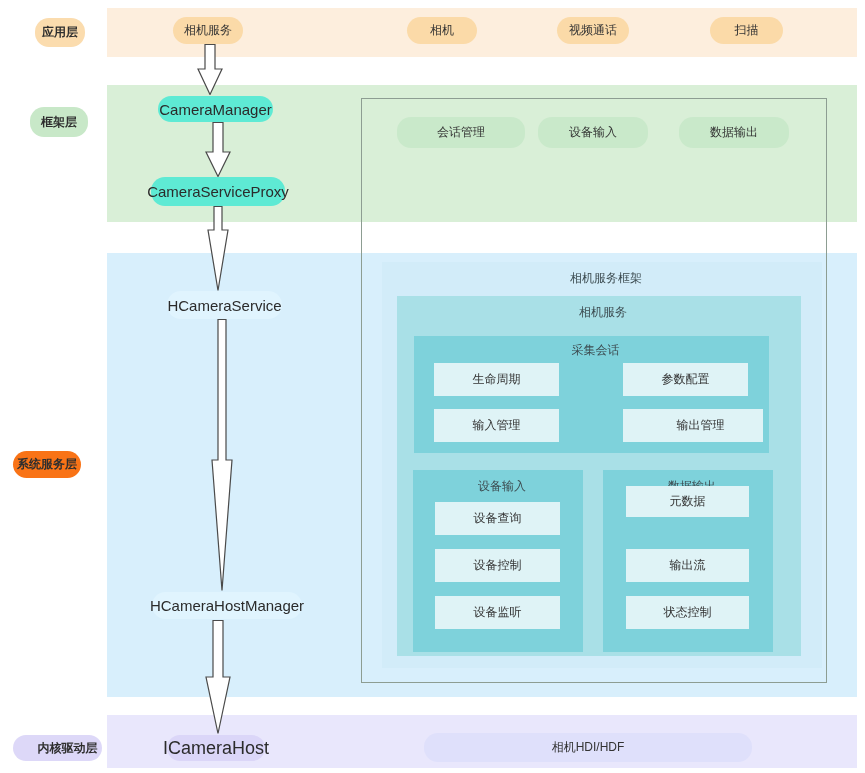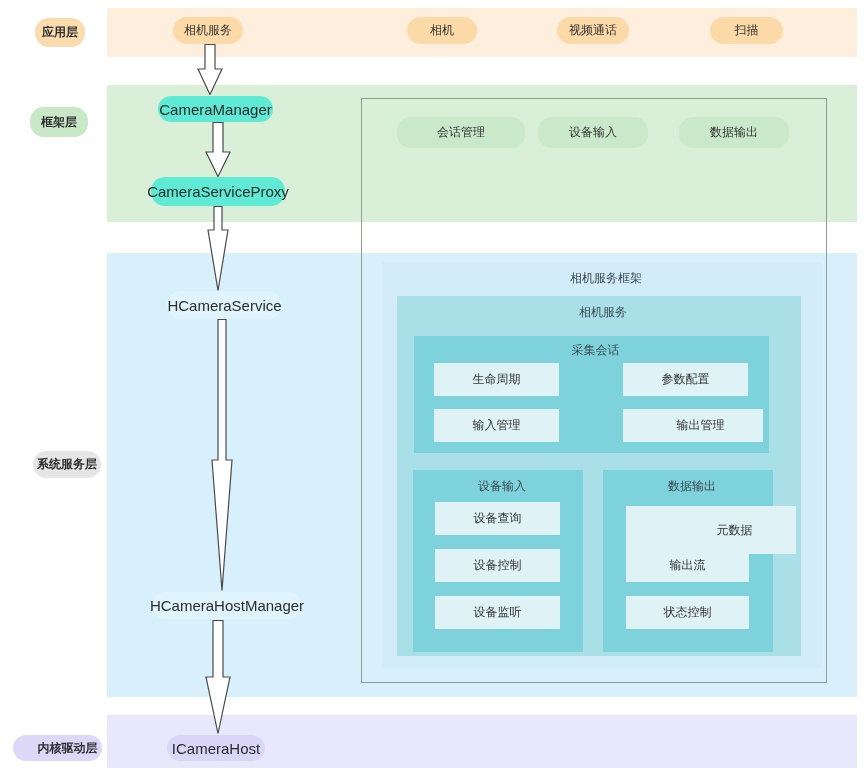--- a/index.html
+++ b/index.html
@@ -12,27 +12,27 @@
   .band-fw{background:#d9efd7;}
   .band-sys{background:#d8effc;}
   .band-kernel{background:#e9e7fc;}
   .box{
     position:absolute;display:flex;align-items:center;justify-content:center;
     font-size:12px;color:#333333;border-radius:14px;white-space:nowrap;
   }
   .layer-label{font-size:12px;color:#2e2e2e;font-weight:bold;}
   .label-app{background:#fbdcae;}
   .label-fw{background:#c8e8c8;}
-  .label-sys{background:#e5e5e5;margin-left:20px;}
+  .label-sys{background:#f97316;}
   .label-kernel{background:#ddd8f8;padding-left:20px;}
   .app-box{background:#fbdaa8;}
   .fw-node{background:#5eead4;font-size:15px;color:#2b2b2b;}
   .fw-module{background:#c9e9ca;}
   .sys-node{background:#e0f4fe;font-size:15px;color:#2b2b2b;}
-  .kernel-node{background:#dbd6f8;font-size:15px;color:#2b2b2b;}
+  .kernel-node{background:#dbd6f8;font-size:18px;color:#2b2b2b;}
   .hdi-box{background:#dfe0fb;}
   .outline-box{position:absolute;border:1px solid #8d9d92;}
   .teal-outer{position:absolute;background:#d2ecf9;}
   .teal-mid{position:absolute;background:#a9e0e7;}
   .teal-inner{position:absolute;background:#7ed2db;}
   .teal-title{
     position:absolute;left:8px;right:0;text-align:center;
     font-size:12px;color:#3c4b50;
   }
   .item-box{background:#dff3f6;border-radius:0;}
@@ -103,22 +103,23 @@
 
       <div class="teal-inner" style="left:16px;top:174px;width:170px;height:182px;">
         <div class="teal-title" style="top:8px;">设备输入</div>
         <div class="box item-box" style="left:22px;top:32px;width:125px;height:33px;">设备查询</div>
         <div class="box item-box" style="left:22px;top:79px;width:125px;height:33px;">设备控制</div>
         <div class="box item-box" style="left:22px;top:126px;width:125px;height:33px;">设备监听</div>
       </div>
 
       <div class="teal-inner" style="left:206px;top:174px;width:170px;height:182px;">
         <div class="teal-title" style="top:8px;">数据输出</div>
-        <div class="box item-box" style="left:23px;top:36px;width:123px;height:48px;padding-left:47px;">元数据</div>
+        <div class="box item-box" style="left:23px;top:16px;width:123px;height:31px;">元数据</div>
         <div class="box item-box" style="left:23px;top:79px;width:123px;height:33px;">输出流</div>
         <div class="box item-box" style="left:23px;top:126px;width:123px;height:33px;">状态控制</div>
       </div>
     </div>
   </div>
 
   <div class="box kernel-node" style="left:167px;top:735px;width:98px;height:26px;">ICameraHost</div>
+  <div class="box hdi-box" style="left:424px;top:733px;width:328px;height:29px;">相机HDI/HDF</div>
 
 </div>
 
 </body></html>

